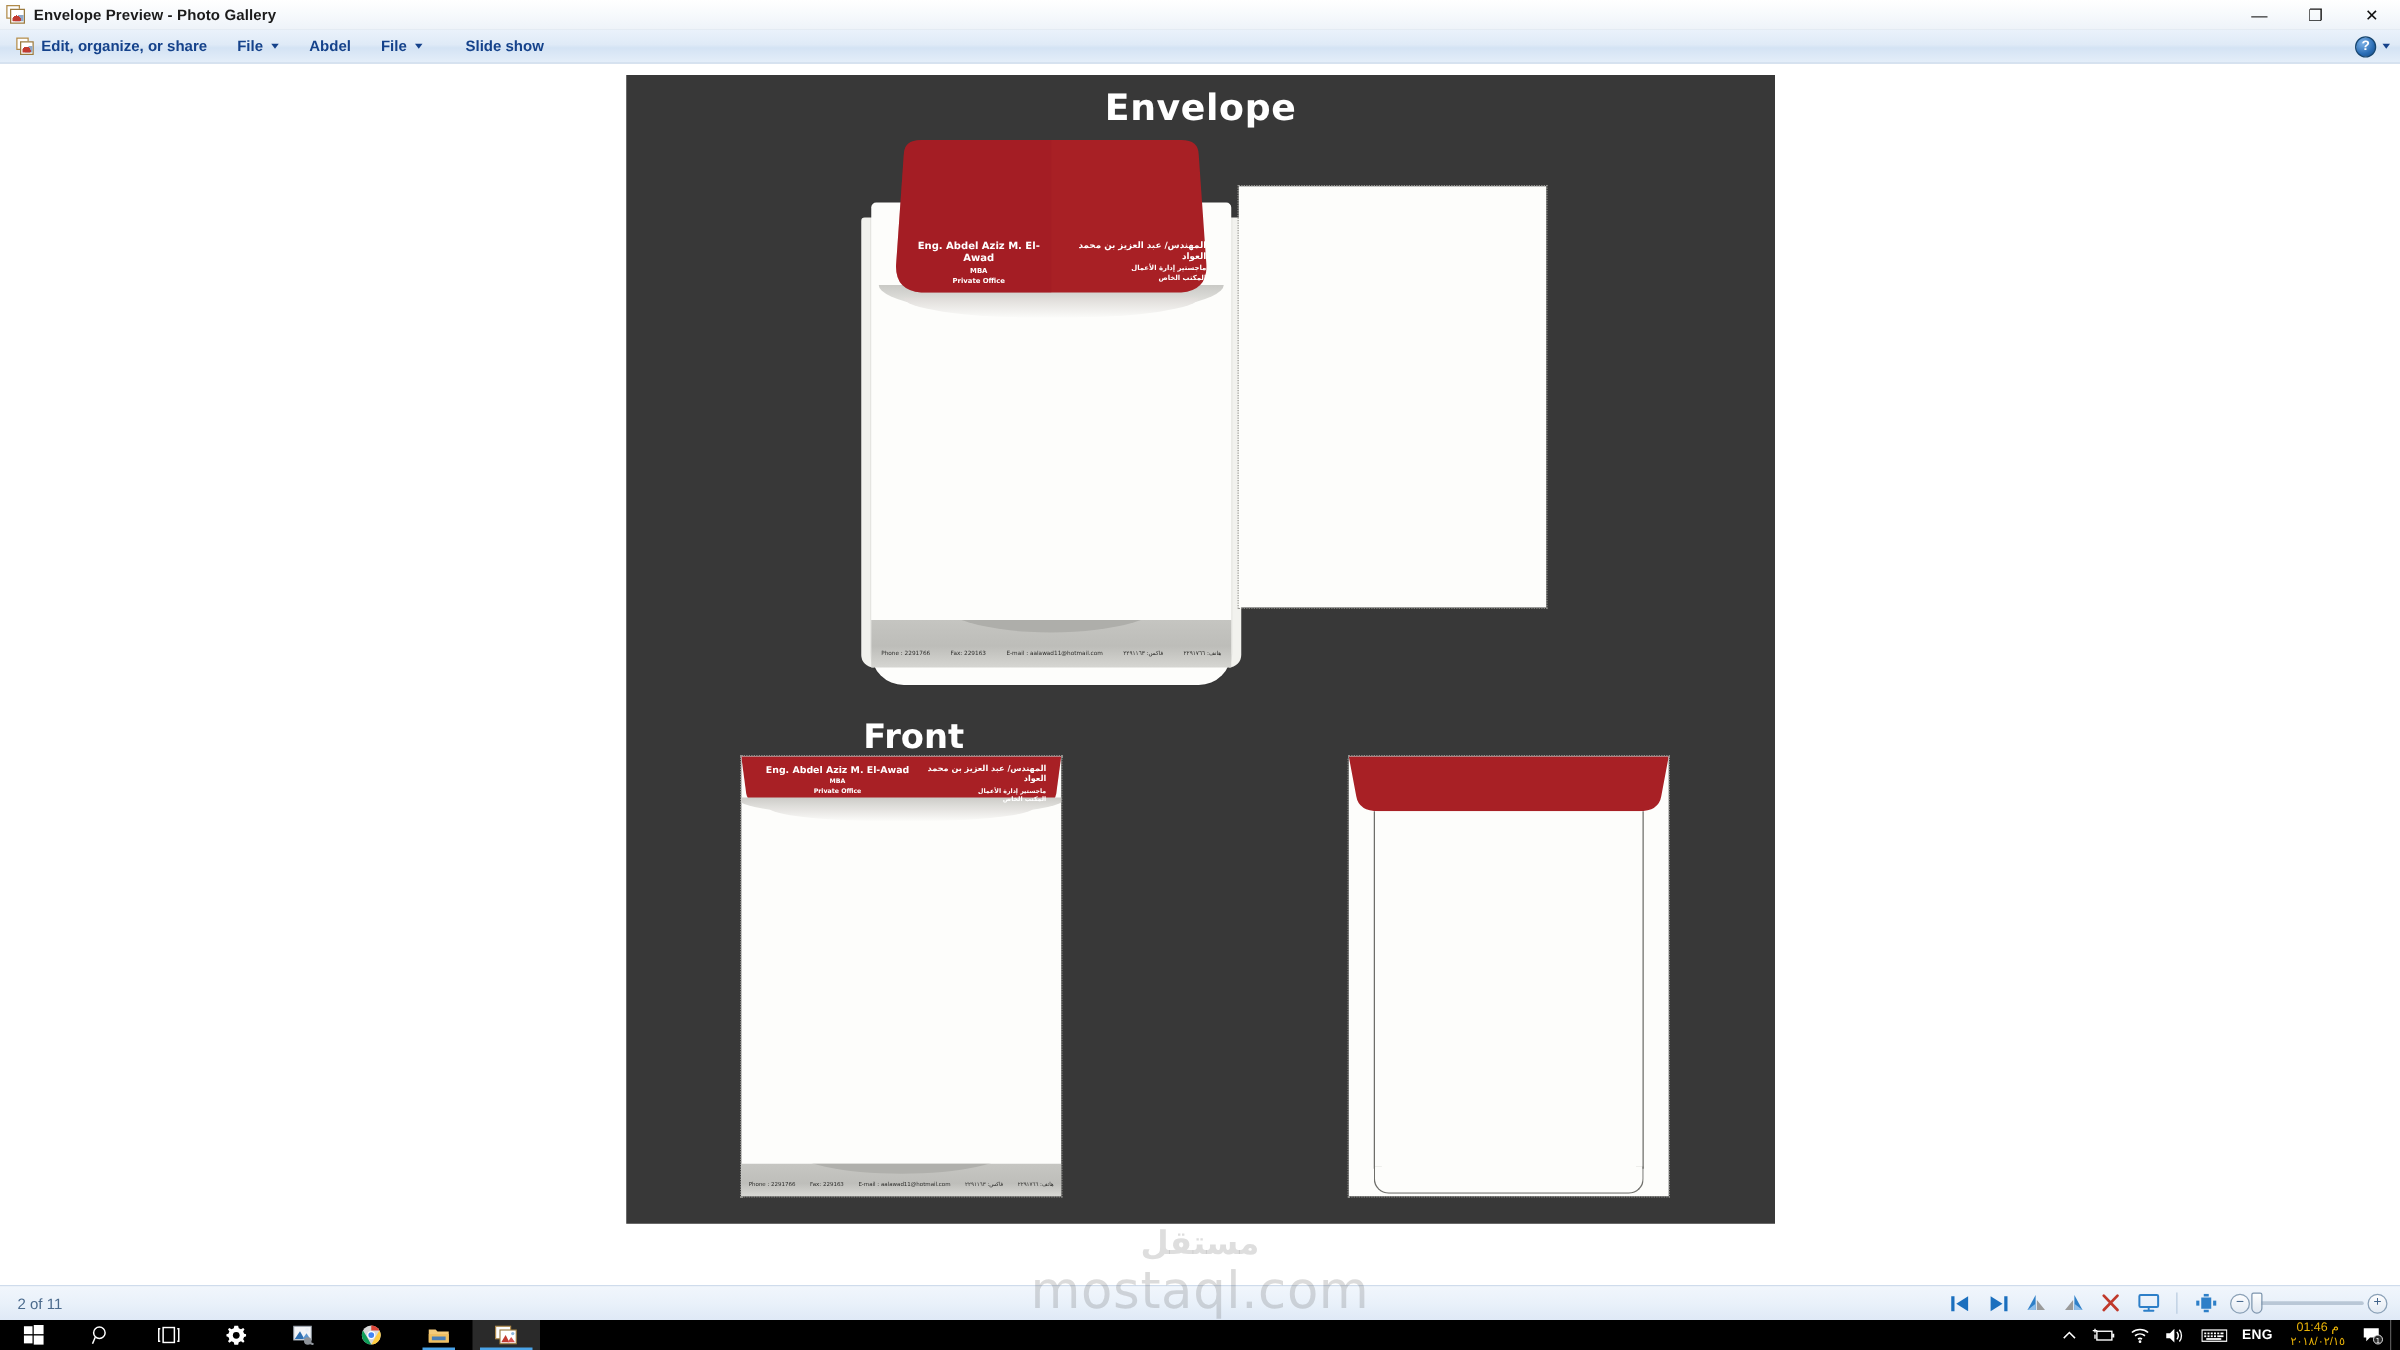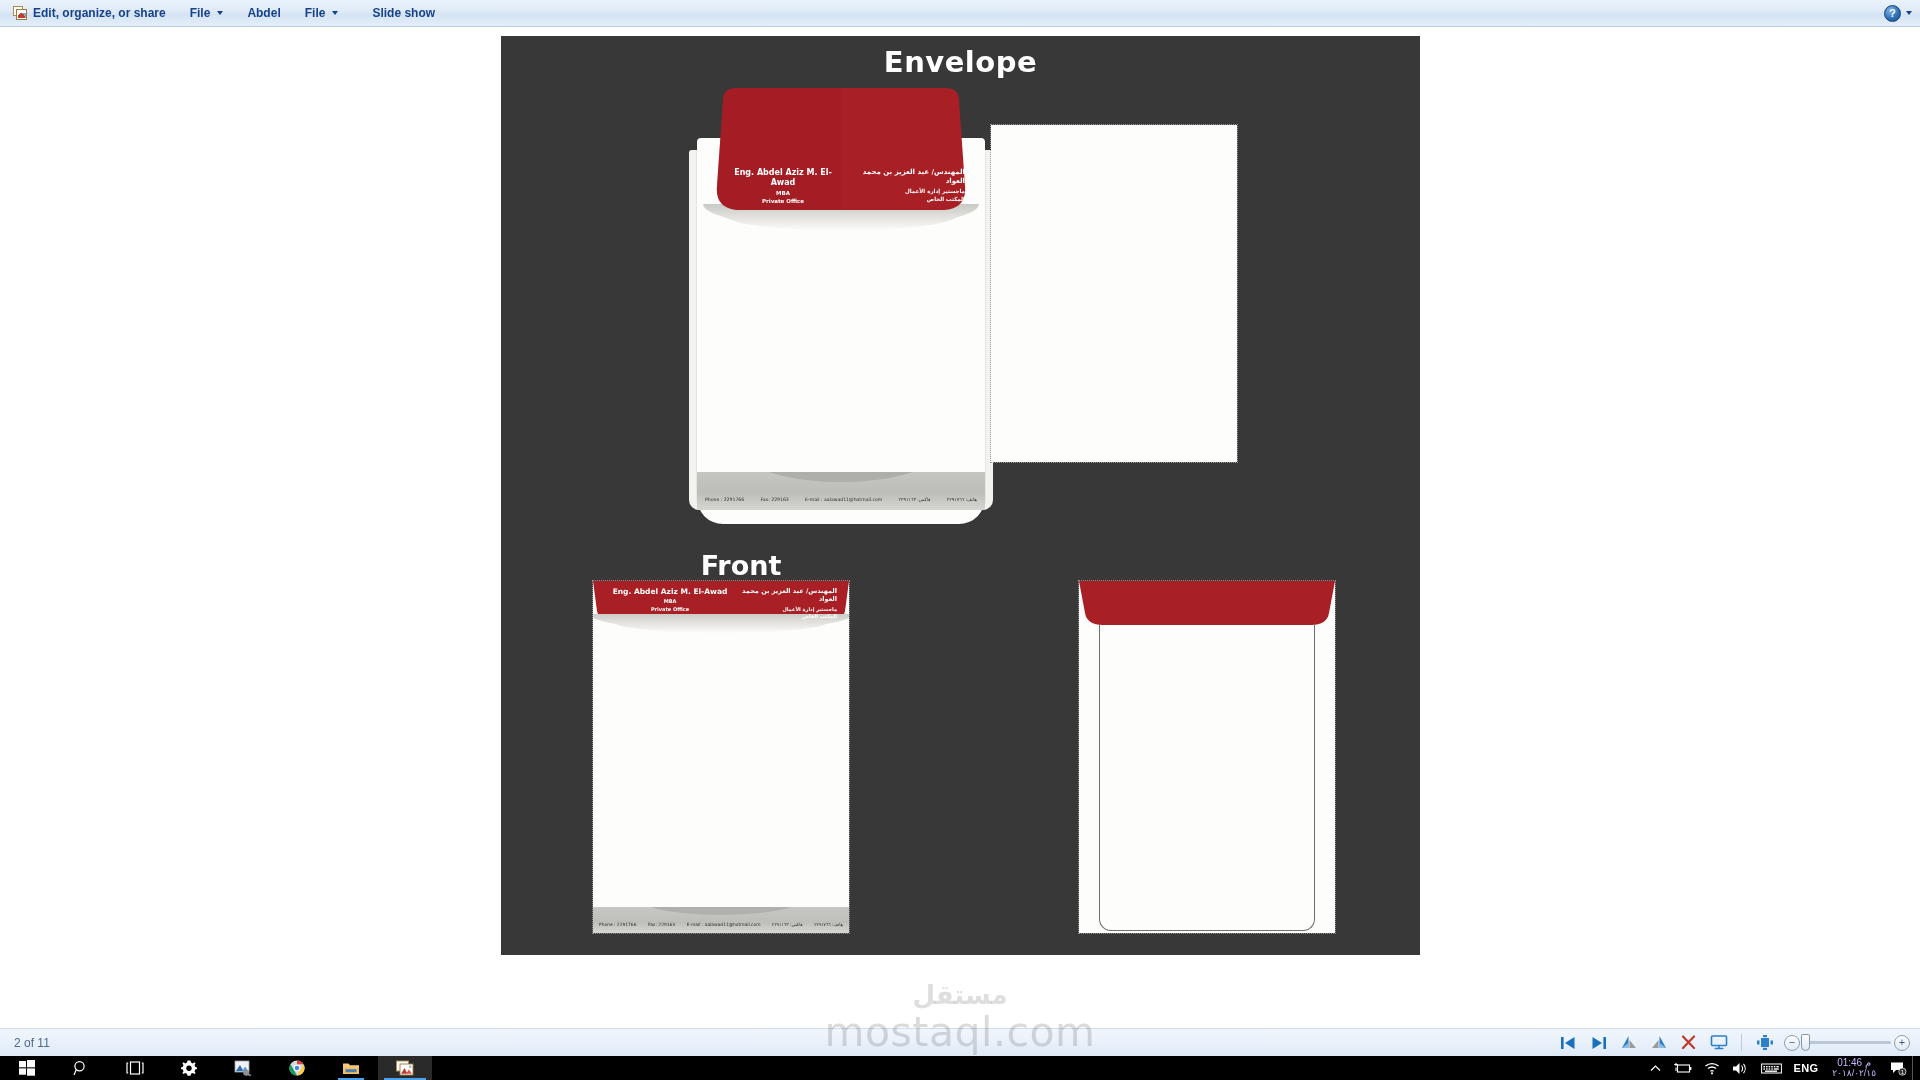--- a/index.html
+++ b/index.html
@@ -115,21 +115,21 @@
   }
 
   .canvas-title {
     position: absolute;
     color: #ffffff;
     font-weight: bold;
     font-family: "DejaVu Sans", sans-serif;
     text-align: center;
   }
   #title-envelope { left: 0; top: 9px; width: 919px; font-size: 29px; letter-spacing: .5px; }
-  #title-front { left: 60px; top: 514px; width: 360px; font-size: 27px; }
+  #title-front { left: 50px; top: 514px; width: 360px; font-size: 27px; }
   #title-back  { left: 510px; top: 514px; width: 360px; font-size: 27px; }
 
   
   #env-open {
     position: absolute; left: 196px; top: 52px;
     width: 288px; height: 436px;
   }
   
   #env-open .eo-body {
     position: absolute; left: 0; top: 50px;
@@ -321,21 +321,21 @@
     margin-left: auto; display: flex; height: 24px;
     padding-right: 2px;
   }
   .tray-item {
     display: flex; align-items: center; justify-content: center;
     height: 24px; padding: 0 6px; color: #fff;
   }
   #tray-lang { font-size: 11px; font-weight: bold; letter-spacing: .3px; }
   #tray-clock {
     display: flex; flex-direction: column; align-items: center; justify-content: center;
-    height: 24px; padding: 0 8px; color: #c4b5fd; line-height: 1.05;
+    height: 24px; padding: 0 8px; color: #eab308; line-height: 1.05;
   }
   #tray-clock .t-time { font-size: 10px; }
   #tray-clock .t-date { font-size: 9px; }
   #tray-action {
     display: flex; align-items: center; justify-content: center;
     width: 28px; height: 24px;
   }
   #show-desktop {
     width: 6px; height: 24px; border-left: 1px solid #555;
   }
@@ -354,20 +354,40 @@
   #watermark .wm-ar {
     font-size: 26px; color: rgba(90,90,90,.20); font-weight: bold;
     font-family: "DejaVu Sans", sans-serif; direction: rtl;
   }
 </style>
 </head>
 <body>
 
 <div id="app-window">
 
+  <div id="title-bar">
+    <div class="tb-icon">
+      <div class="photo-glyph">
+          <div class="pg-back"></div>
+          <div class="pg-front"></div>
+        </div>
+    </div>
+    <div id="window-title">Envelope Preview - Photo Gallery</div>
+    <div id="win-controls">
+      <div class="win-btn">
+        <span class="wb-glyph">—</span>
+      </div>
+      <div class="win-btn">
+        <span class="wb-glyph">❐</span>
+      </div>
+      <div class="win-btn close">
+        <span class="wb-glyph">✕</span>
+      </div>
+    </div>
+  </div>
 
   <div id="toolbar">
 
     <div class="tb-item">
       <span class="mini-photo">
         <span class="photo-glyph" style="width:15px;height:15px;display:block;position:relative">
           <span class="pg-back" style="position:absolute;left:0;top:0;width:10px;height:10px;background:#fdfdfd;border:1px solid #b08a4a"></span>
           <span class="pg-front" style="position:absolute;left:3px;top:3px;width:11px;height:11px;background:#fff;border:1px solid #9a7a3e"></span>
         </span>
       </span>

